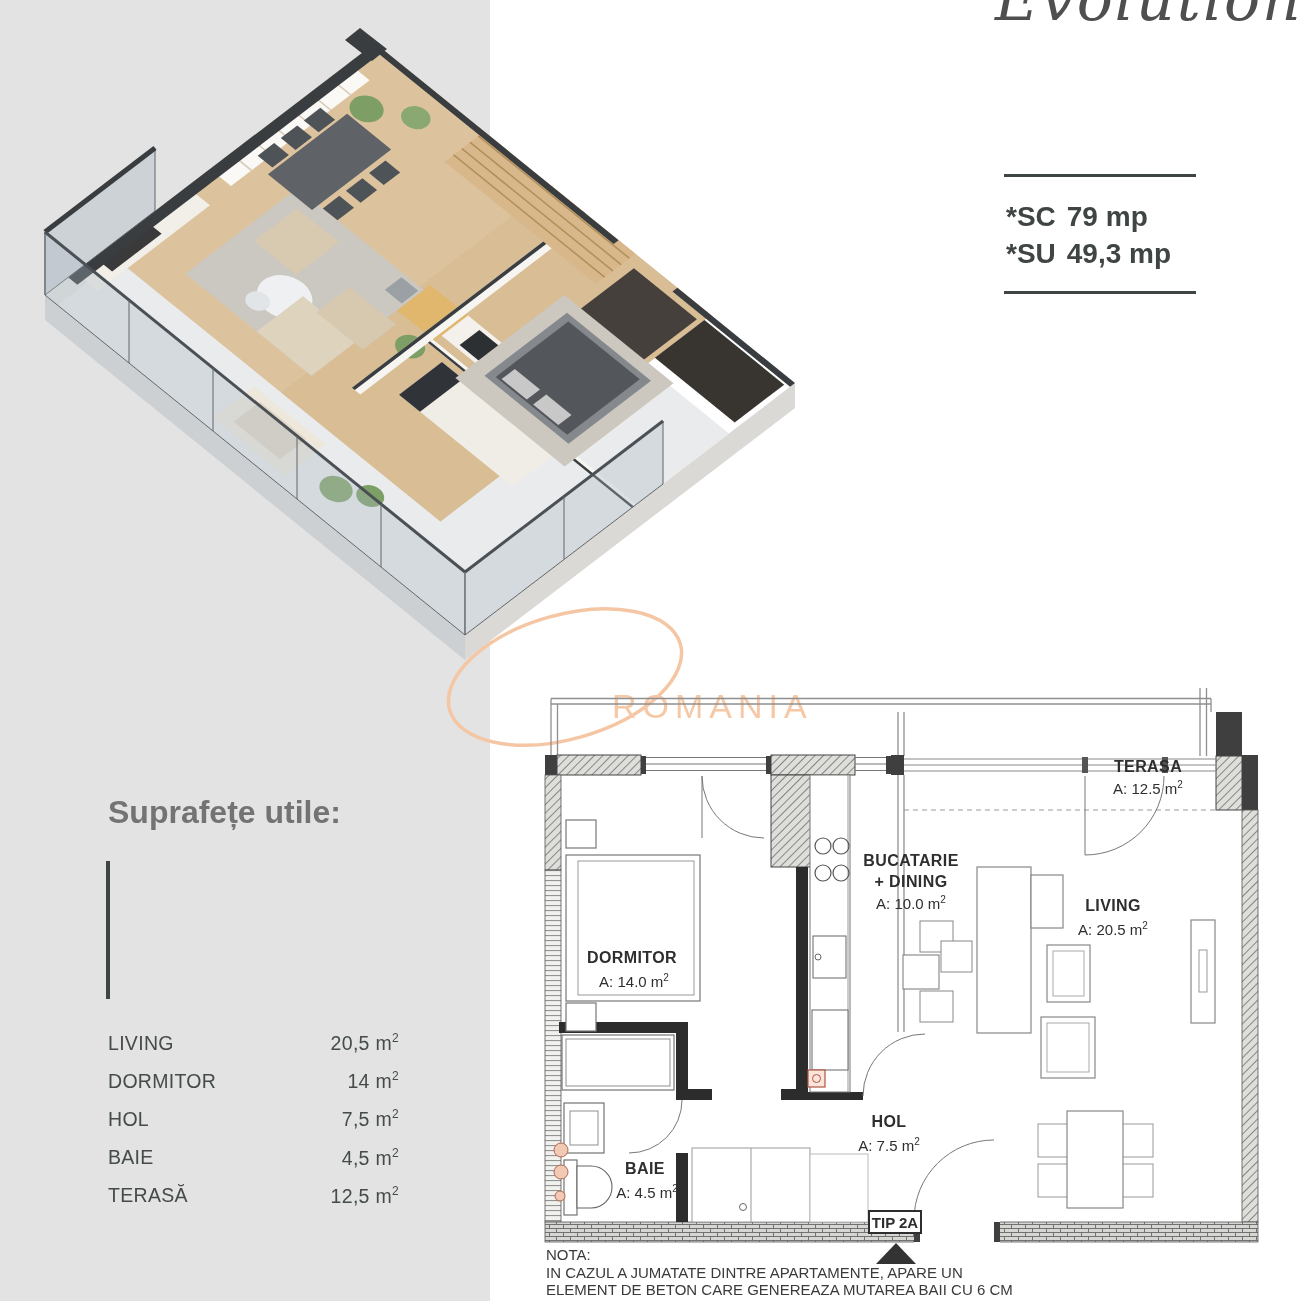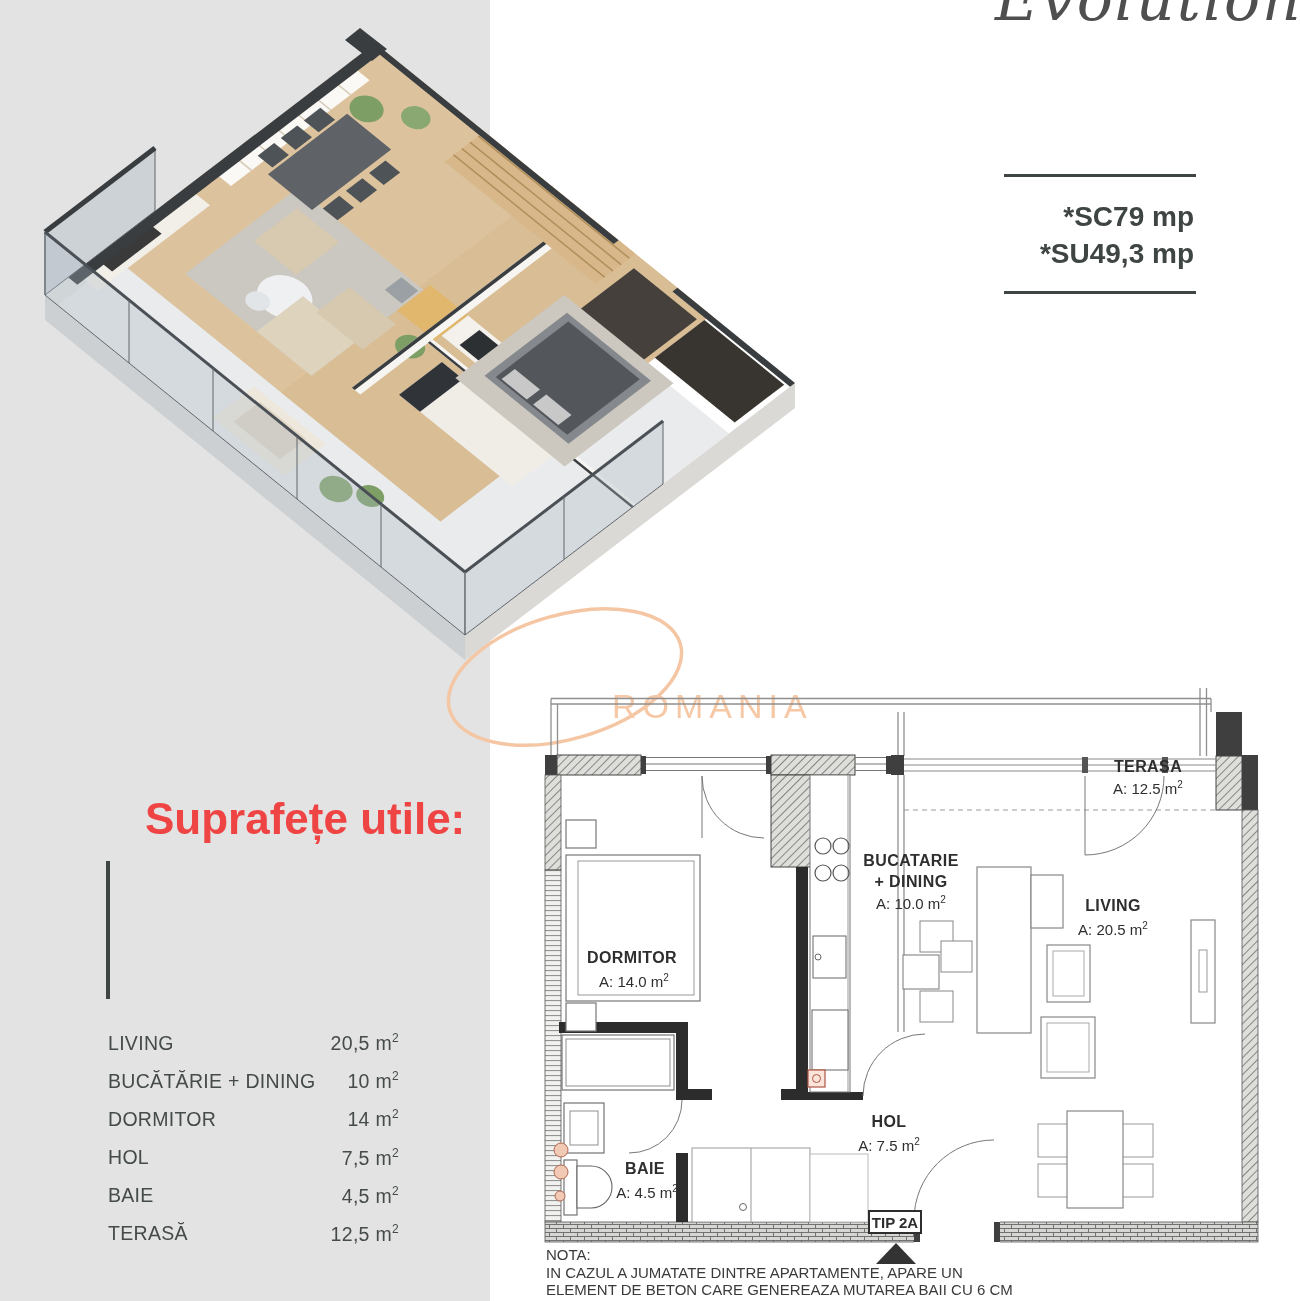--- a/index.html
+++ b/index.html
@@ -4,24 +4,24 @@
 <style>
   html,body{margin:0;padding:0;}
   body{width:1300px;height:1301px;position:relative;overflow:hidden;background:#ffffff;
        font-family:"Liberation Sans",sans-serif;}
   .left-bg{position:absolute;left:0;top:0;width:490px;height:1301px;background:#e2e3e2;}
   .script-logo{position:absolute;left:995px;top:-36px;font-family:"DejaVu Serif",serif;
        font-style:italic;font-size:60px;color:#4f4f4f;letter-spacing:2px;}
   
   .stats{position:absolute;left:1004px;top:174px;width:192px;color:#3e4543;}
   .stats-inner{border-top:3px solid #3e4543;border-bottom:3px solid #3e4543;padding:21px 2px 19px 2px;}
-  .stat-row{display:flex;justify-content:flex-end;font-weight:700;font-size:28px;line-height:37px;}
+  .stat-row{display:flex;justify-content:flex-start;font-weight:700;font-size:28px;line-height:37px;gap:11px;}
   .stat-val{white-space:nowrap;}
   
-  .areas-heading{position:absolute;left:108px;top:794px;font-size:44px;font-weight:700;color:#ef4444;margin-left:37px;}
+  .areas-heading{position:absolute;left:108px;top:794px;font-size:32px;font-weight:700;color:#737373;}
   .vline{position:absolute;left:106px;top:861px;width:4px;height:138px;background:#3e4543;}
   .areas-list{position:absolute;left:108px;top:1031px;width:291px;font-size:19.5px;color:#454b4a;letter-spacing:.3px;}
   .area-row{display:flex;justify-content:space-between;align-items:baseline;height:38.2px;}
   .area-row sup{font-size:12px;}
   .area-val{white-space:nowrap;}
   
   .wm-ellipse{position:absolute;left:425px;top:585px;}
   .wm-text{position:absolute;left:612px;top:687px;font-size:34px;letter-spacing:6px;color:#f6c8a5;}
   
   .nota{position:absolute;left:546px;top:1246px;font-size:15px;line-height:17.5px;color:#3a3a3a;}
@@ -153,24 +153,20 @@
     </div>
   </div>
 </div>
 
 <div class="areas-heading">Suprafețe utile:</div>
 <div class="vline"></div>
 <div class="areas-list">
   <div class="area-row">
     <span>LIVING</span>
     <span class="area-val"><span>20,5</span>&nbsp;<span>m</span><sup>2</sup></span>
-  </div>
-  <div class="area-row">
-    <span>BUCĂTĂRIE + DINING</span>
-    <span class="area-val"><span>10</span>&nbsp;<span>m</span><sup>2</sup></span>
   </div>
   <div class="area-row">
     <span>DORMITOR</span>
     <span class="area-val"><span>14</span>&nbsp;<span>m</span><sup>2</sup></span>
   </div>
   <div class="area-row">
     <span>HOL</span>
     <span class="area-val"><span>7,5</span>&nbsp;<span>m</span><sup>2</sup></span>
   </div>
   <div class="area-row">

